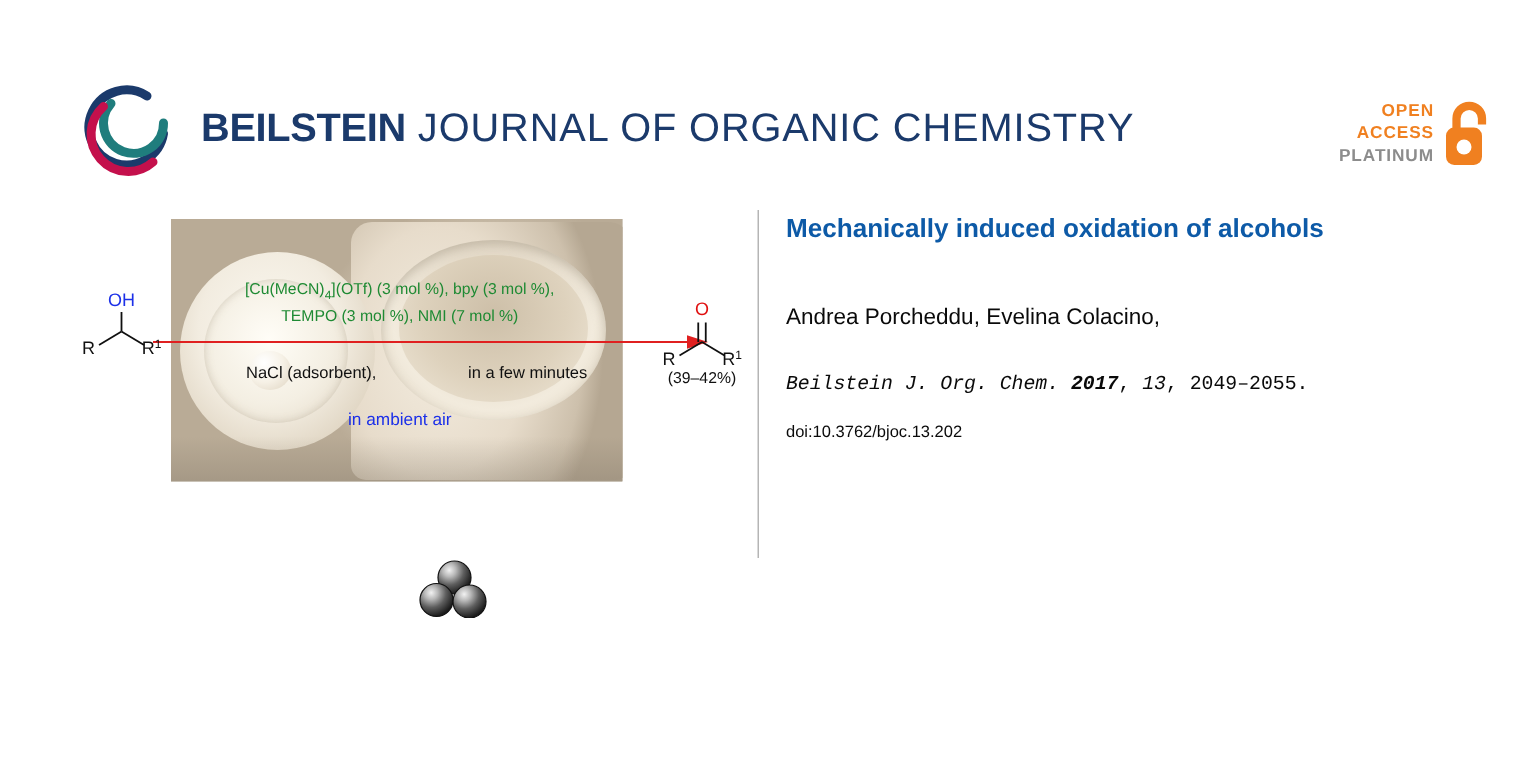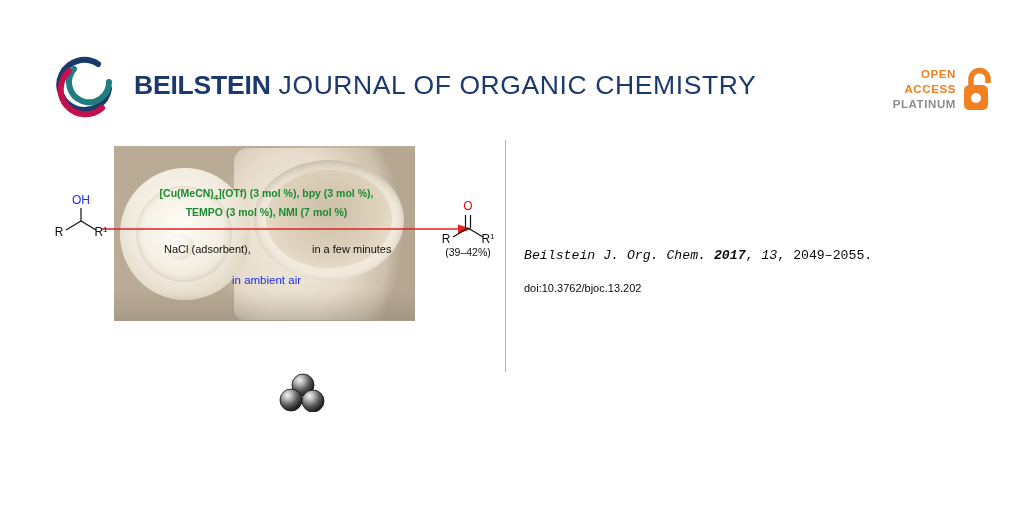--- a/index.html
+++ b/index.html
@@ -141,21 +141,20 @@
     font-family: "Liberation Sans", sans-serif;
   }
   #cond-green {
     left: 86px; top: 46px;
     width: 301px;
     text-align: center;
     color: #1e8a33;
     font-size: 10.5px;
     line-height: 15px;
     white-space: normal;
-    font-weight: bold;
   }
   #cond-green sub { font-size: 8px; }
   #cond-nacl {
     left: 134px; top: 103px;
     color: #101010;
     font-size: 11px;
   }
   #cond-minutes {
     left: 282px; top: 103px;
     color: #101010;
@@ -359,26 +358,26 @@
   </div>
   <div class="yield-text">(39–42%)</div>
 
 </div>
 
 <div id="divider"></div>
 
 <div id="article-meta">
 
   <h1 id="article-title">
-    <br>
+    <span>Mechanically induced oxidation of alcohols</span><br>
     <br>
   </h1>
 
   <div id="article-authors">
-    <br>
+    <span>Andrea Porcheddu, Evelina Colacino,</span><br>
   </div>
 
   <div id="article-citation">
     <span>Beilstein J. Org. Chem.</span>
     <span class="yr">2017</span><span class="pp">,</span>
     <span>13</span><span class="pp">,</span>
     <span class="pp">2049–2055.</span>
   </div>
 
   <p id="article-doi">doi:10.3762/bjoc.13.202</p>

